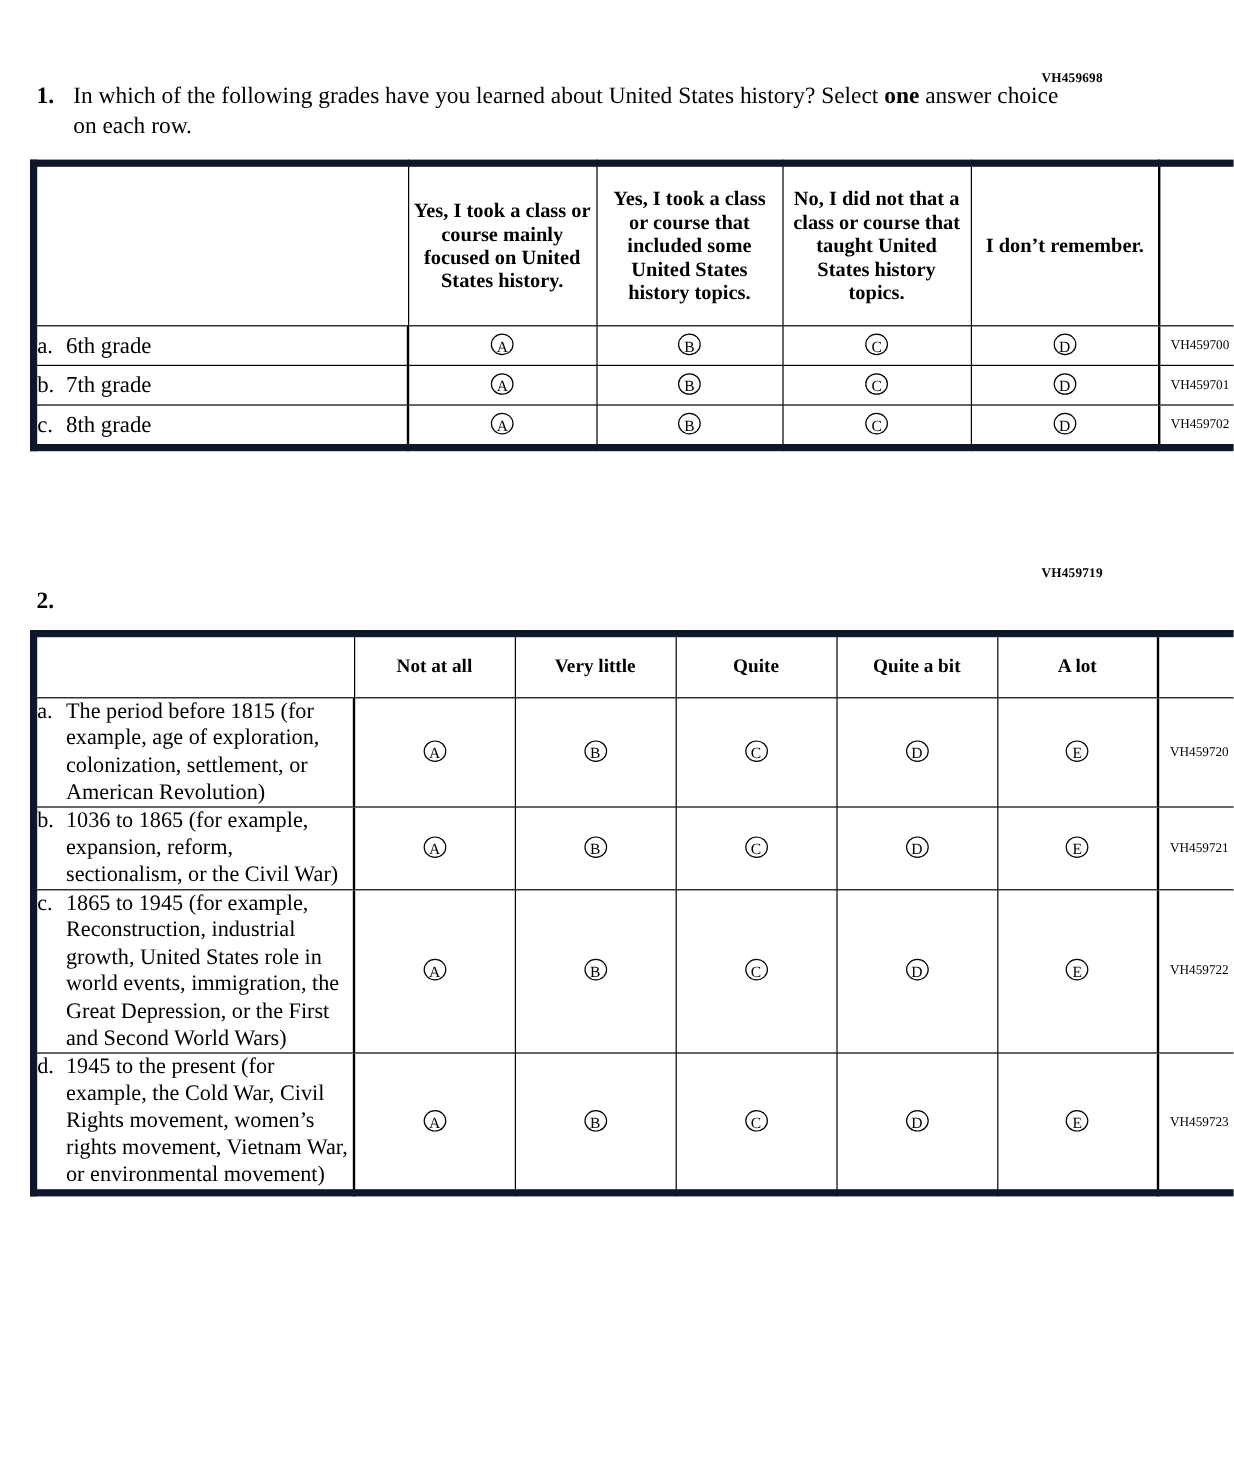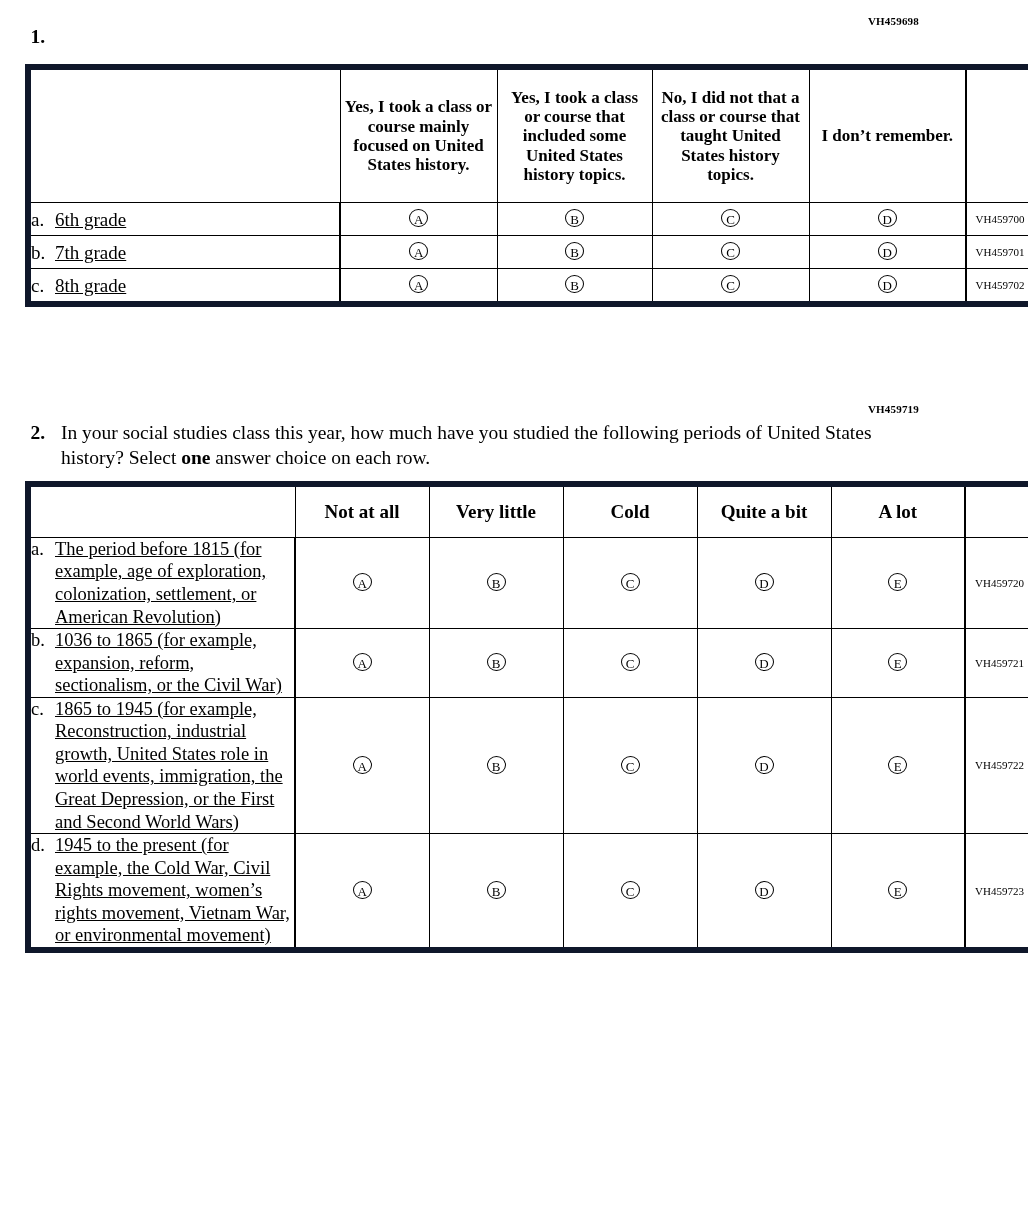--- a/index.html
+++ b/index.html
@@ -11,20 +11,21 @@
     width: 1028px;
     min-height: 1232px;
     font-family: "Liberation Serif", serif;
     color: #000000;
     position: relative;
   }
   .page {
     position: relative;
     width: 912px;
     padding: 15px;
+    margin-top: 44px;
   }
 
   
   .question-block {
     position: relative;
     margin: 0;
   }
   .q-corner-id {
     position: absolute;
     right: 8px;
@@ -86,21 +87,20 @@
   .row-label .lab-wrap {
     display: flex;
     align-items: flex-start;
   }
   .row-label .lab-letter {
     width: 24px;
     min-width: 24px;
   }
   .row-label .lab-text {
     flex: 1;
-    text-decoration: underline;
   }
   .opt-cell {
     text-align: center;
     vertical-align: middle;
   }
   .bubble {
     display: inline-block;
     font-family: "Liberation Serif", serif;
     font-size: 13px;
     line-height: 1;
@@ -126,38 +126,39 @@
   .id-cell-head { border-left: 2px solid #000 !important; }
 
   
   #q1-table { width: 1008px; margin-top: 14px; }
   #q1-table thead th { height: 120px; }
   #q1-table tbody td { height: 30px; }
   #q1-table .row-label { font-size: 19px; padding-top: 2px; }
 
   
   #q2-table { width: 1008px; margin-top: 10px; }
-  #q2-table thead th { height: 38px; font-size: 19px; }
+  #q2-table thead th { height: 38px; font-size: 16px; }
   #q2-table .row-label { font-size: 18.5px; }
 
   .spacer-1 { height: 96px; }
   .q2-wrap { margin-top: 0; }
   #q2-block .q-stem { padding-top: 0; }
   #q1-block { padding-top: 10px; }
 </style>
 </head>
 <body>
 
 <div class="page">
 
   <div class="question-block" id="q1-block">
     <div class="q-corner-id">VH459698</div>
 
     <div class="q-stem">
       <div class="q-number">1.</div>
+      <div class="q-text"><span>In which of the following grades have you learned about United States history? Select </span><b>one</b><span> answer choice on each row.</span></div>
     </div>
 
     <table class="matrix" id="q1-table">
       <colgroup>
         <col style="width:312px">
         <col style="width:157px">
         <col style="width:155px">
         <col style="width:157px">
         <col style="width:157px">
         <col style="width:70px">
@@ -216,39 +217,38 @@
     </table>
   </div>
 
   <div class="spacer-1"></div>
 
   <div class="question-block q2-wrap" id="q2-block">
     <div class="q-corner-id">VH459719</div>
 
     <div class="q-stem" style="padding-top:18px;">
       <div class="q-number">2.</div>
-      <div class="q-text"><span>In your social studies class this year, how much have you studied the following periods of United States history? Select </span><b>one</b><span> answer choice on each row.</span></div>
     </div>
 
     <table class="matrix" id="q2-table">
       <colgroup>
         <col style="width:267px">
         <col style="width:134px">
         <col style="width:134px">
         <col style="width:134px">
         <col style="width:134px">
         <col style="width:134px">
         <col style="width:71px">
       </colgroup>
       <thead>
         <tr>
           <th class="hdr-blank"></th>
           <th>Not at all</th>
           <th>Very little</th>
-          <th>Cold</th>
+          <th>Quite</th>
           <th>Quite a bit</th>
           <th>A lot</th>
           <th class="id-cell-head"></th>
         </tr>
       </thead>
       <tbody>
         <tr>
           <td class="row-label">
             <div class="lab-wrap">
               <span class="lab-letter">a.</span>

